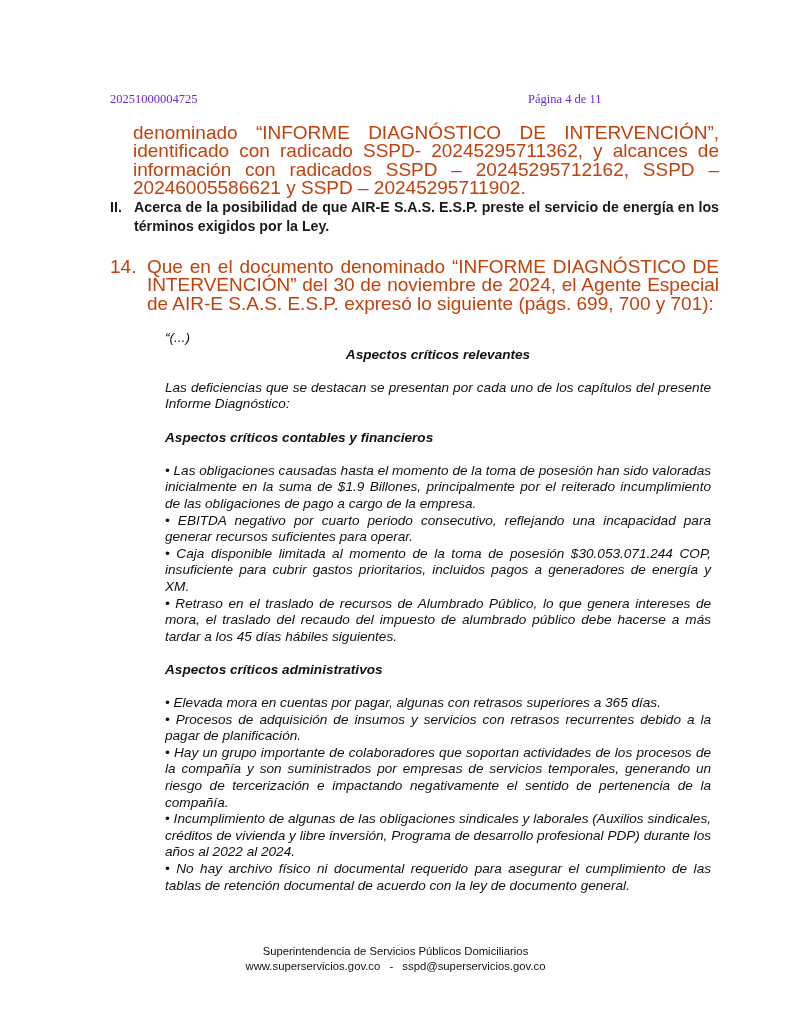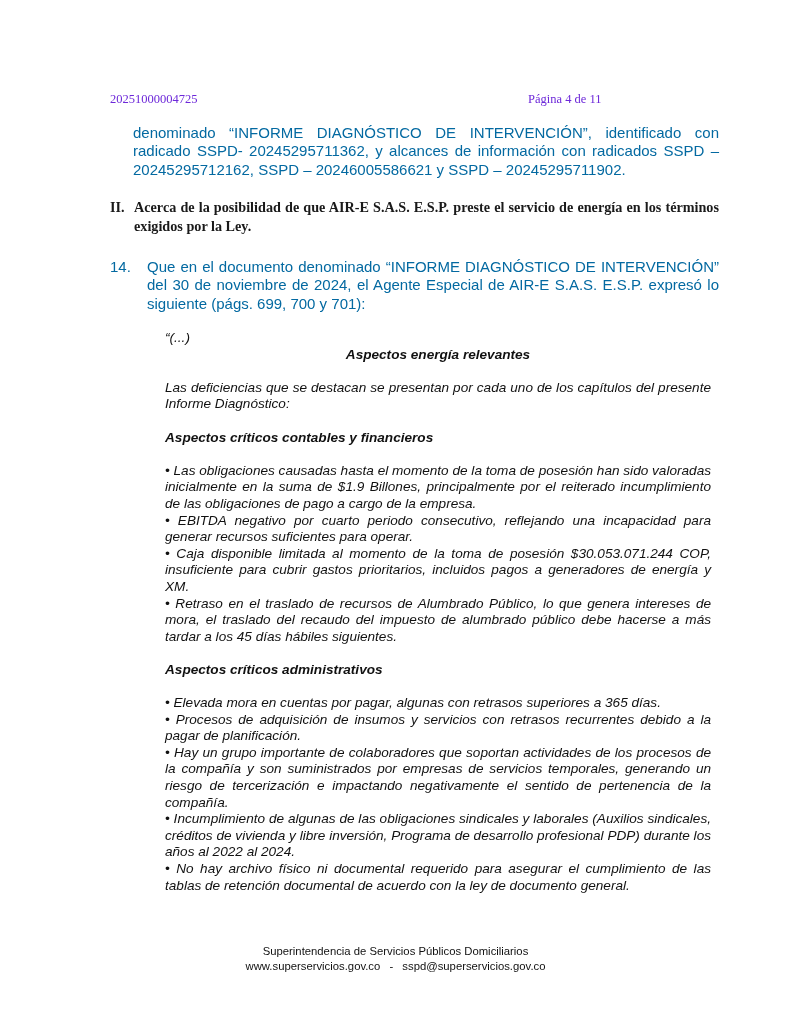--- a/index.html
+++ b/index.html
@@ -2,24 +2,24 @@
 <html><head>
 <meta charset="utf-8">
 <style>
   html, body { margin: 0; padding: 0; background: #ffffff; }
   body { width: 791px; height: 1024px; position: relative; overflow: hidden; color: #1a1a1a; }
   .page { position: absolute; left: 0; top: 0; width: 791px; height: 1024px; }
   .hdr { position: absolute; top: 92px; font-family: "Liberation Serif", serif; font-size: 12.5px; color: #6d28d9; }
   .hdr-left { left: 110px; }
   .hdr-right { left: 528px; }
 
-  .body-text { font-family: "Liberation Sans", sans-serif; font-size: 15px; line-height: 18.3px; text-align: justify; color: #0369a1; }
+  .body-text { font-family: "Liberation Sans", sans-serif; font-size: 19px; line-height: 18.3px; text-align: justify; color: #c2410c; }
   .p1 { position: absolute; left: 133px; top: 124px; width: 586px; }
 
-  .section { position: absolute; left: 110px; top: 198px; width: 609px; font-family: Liberation Serif, serif; font-weight: bold; font-size: 14.2px; line-height: 19px; }
+  .section { position: absolute; left: 110px; top: 198px; width: 609px; font-family: Liberation Sans, sans-serif; font-weight: bold; font-size: 14.2px; line-height: 19px; }
   .section .num { position: absolute; left: 0; top: 0; }
   .section .txt { margin-left: 24px; text-align: justify; }
 
   .item14 { position: absolute; left: 110px; top: 258px; width: 609px; }
   .item14 .num { position: absolute; left: 0; top: 0; }
   .item14 .txt { margin-left: 37px; }
 
   .quote { position: absolute; left: 165px; top: 330px; width: 546px; font-family: "Liberation Sans", sans-serif; font-style: italic; font-size: 13.6px; line-height: 16.6px; color: #111; }
   .quote .open { margin: 0; }
   .quote .title { text-align: center; font-weight: bold; margin: 0 0 0 0; }
@@ -45,21 +45,21 @@
     <div class="txt">Acerca de la posibilidad de que AIR-E S.A.S. E.S.P. preste el servicio de energía en los términos exigidos por la Ley.</div>
   </div>
 
   <div class="body-text item14">
     <span class="num">14.</span>
     <div class="txt">Que en el documento denominado “INFORME DIAGNÓSTICO DE INTERVENCIÓN” del 30 de noviembre de 2024, el Agente Especial de AIR-E S.A.S. E.S.P. expresó lo siguiente (págs. 699, 700 y 701):</div>
   </div>
 
   <div class="quote">
     <p class="open">“(...)</p>
-    <p class="title">Aspectos energía relevantes</p>
+    <p class="title">Aspectos críticos relevantes</p>
     <div class="gap"></div>
     <p>Las deficiencias que se destacan se presentan por cada uno de los capítulos del presente Informe Diagnóstico:</p>
     <div class="gap"></div>
 
     <p class="sub">Aspectos críticos contables y financieros</p>
     <div class="gap"></div>
     <p>• Las obligaciones causadas hasta el momento de la toma de posesión han sido valoradas inicialmente en la suma de $1.9 Billones, principalmente por el reiterado incumplimiento de las obligaciones de pago a cargo de la empresa.</p>
     <p>• EBITDA negativo por cuarto periodo consecutivo, reflejando una incapacidad para generar recursos suficientes para operar.</p>
     <p>• Caja disponible limitada al momento de la toma de posesión $30.053.071.244 COP, insuficiente para cubrir gastos prioritarios, incluidos pagos a generadores de energía y XM.</p>
     <p>• Retraso en el traslado de recursos de Alumbrado Público, lo que genera intereses de mora, el traslado del recaudo del impuesto de alumbrado público debe hacerse a más tardar a los 45 días hábiles siguientes.</p>

